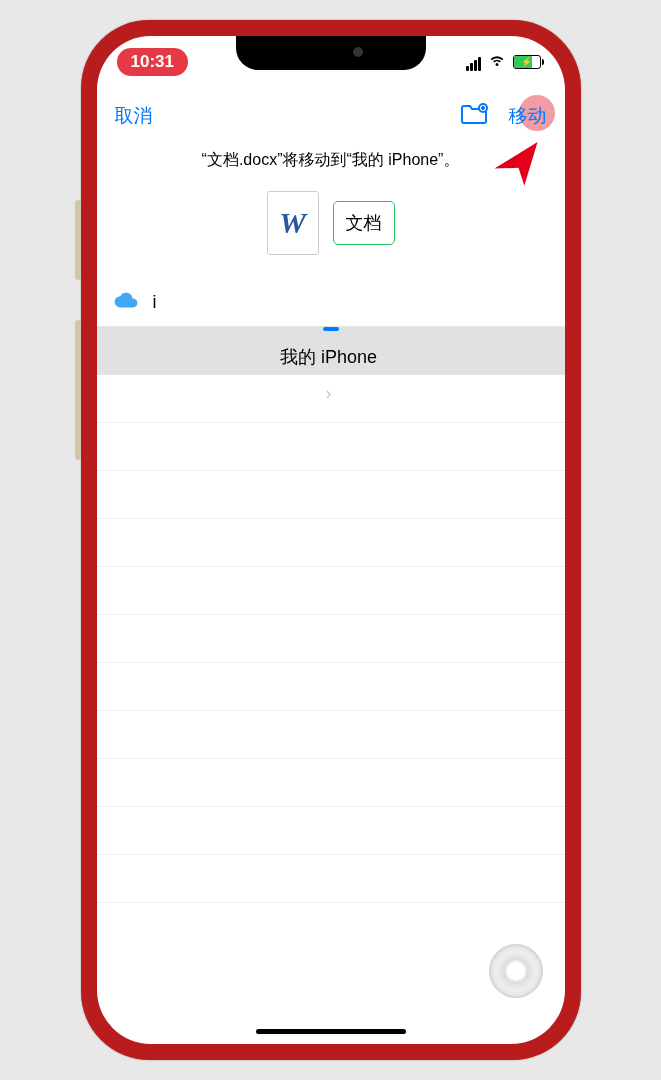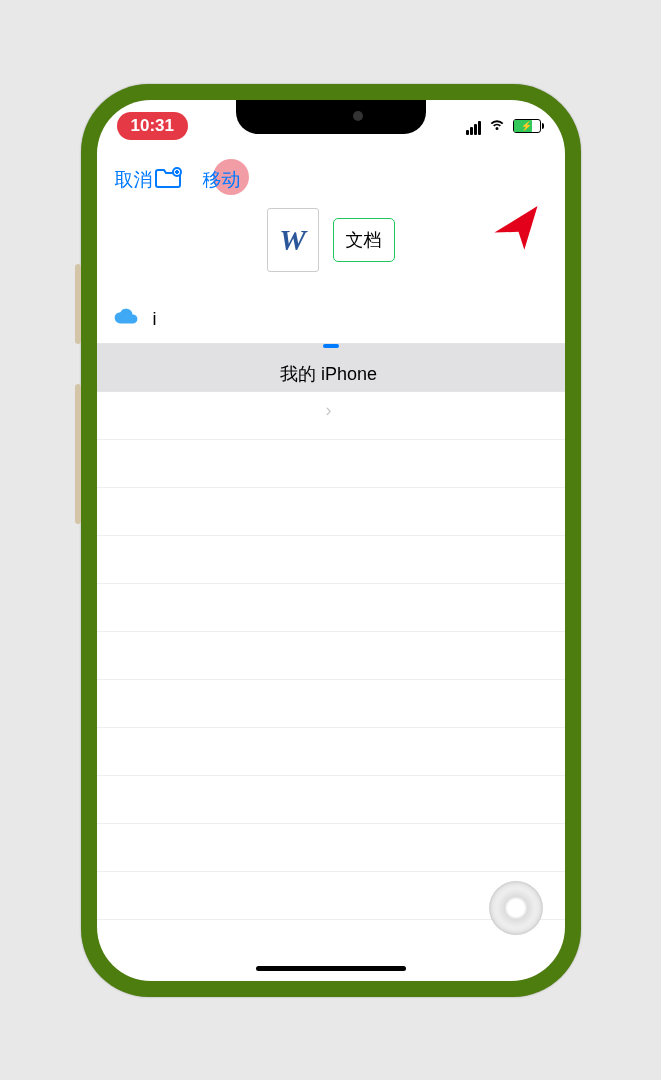--- a/index.html
+++ b/index.html
@@ -8,22 +8,22 @@
       height: 1080px;
       background: #e8e8e8;
       font-family: -apple-system, "Helvetica Neue", Arial, sans-serif;
       display: flex;
       align-items: center;
       justify-content: center;
       position: relative;
     }
     .phone {
       width: 500px;
-      height: 913px;
-      background: #4d7c0f;
+      height: 1040px;
+      background: #b91c1c;
       border-radius: 68px;
       padding: 16px;
       position: relative;
       box-shadow: 0 0 2px rgba(0,0,0,.3);
     }
     .phone::before, .phone::after {
       content: '';
       position: absolute;
       background: #d4c5a8;
       border-radius: 4px;
@@ -89,20 +89,21 @@
     .s1{height:5px}.s2{height:8px}.s3{height:11px}.s4{height:14px}
     .wifi svg { width: 18px; height: 18px; }
     .batt { width: 28px; height: 14px; border: 1.5px solid #000; border-radius: 3px; position: relative; }
     .batt::after { content:''; position:absolute; right:-4px; top:3px; width:2px; height:6px; background:#000; border-radius:0 2px 2px 0; }
     .batt-fill { height:100%; width:70%; background:#34c759; border-radius:1px; }
     .bolt { position:absolute; left:50%; top:50%; transform:translate(-50%,-50%); font-size:9px; }
     .navbar {
       height: 56px;
       display: flex;
       align-items: center;
+      justify-content: space-between;
       padding: 0 18px;
     }
     .nav-btn {
       color: #007aff;
       font-size: 19px;
       background: none;
       border: none;
       cursor: pointer;
     }
     .nav-right {
@@ -231,20 +232,21 @@
           <svg width="30" height="24" viewBox="0 0 30 24" fill="none" stroke-width="2">
               <path d="M3 6a2 2 0 012-2h6l2 3h12a2 2 0 012 2v10a2 2 0 01-2 2H5a2 2 0 01-2-2z"></path>
               <circle cx="24" cy="6" r="4" fill="#fff"></circle>
               <path d="M24 4v4M22 6h4"></path>
             </svg>
         </span>
         <button class="nav-btn move-btn">移动</button>
       </div>
     </div>
 
+    <div class="hint">“文档.docx”将移动到“我的 iPhone”。</div>
 
     <div class="file-row">
       <div class="doc-icon">W</div>
       <div class="doc-name">文档</div>
     </div>
 
     <div class="list">
       <div class="item">
         <span class="cloud">
           <svg viewBox="0 0 32 24">

